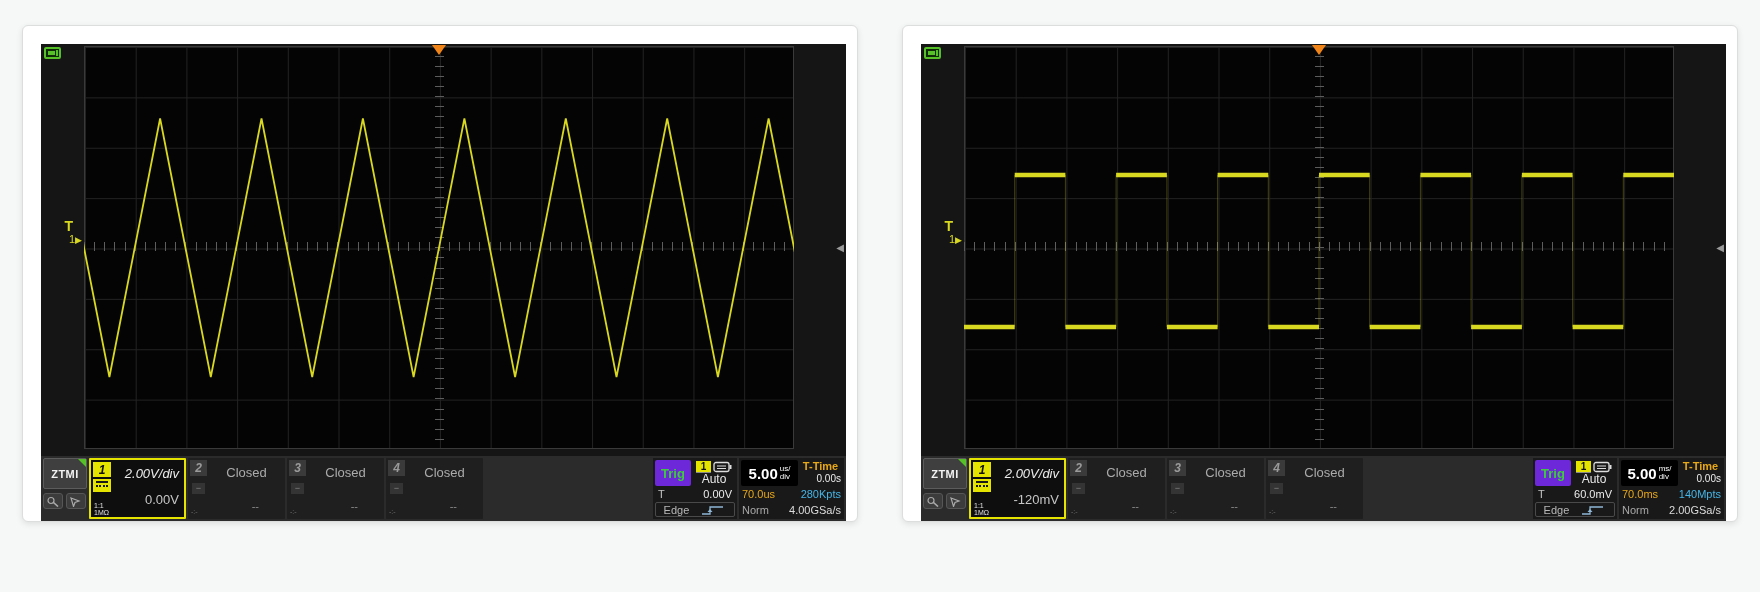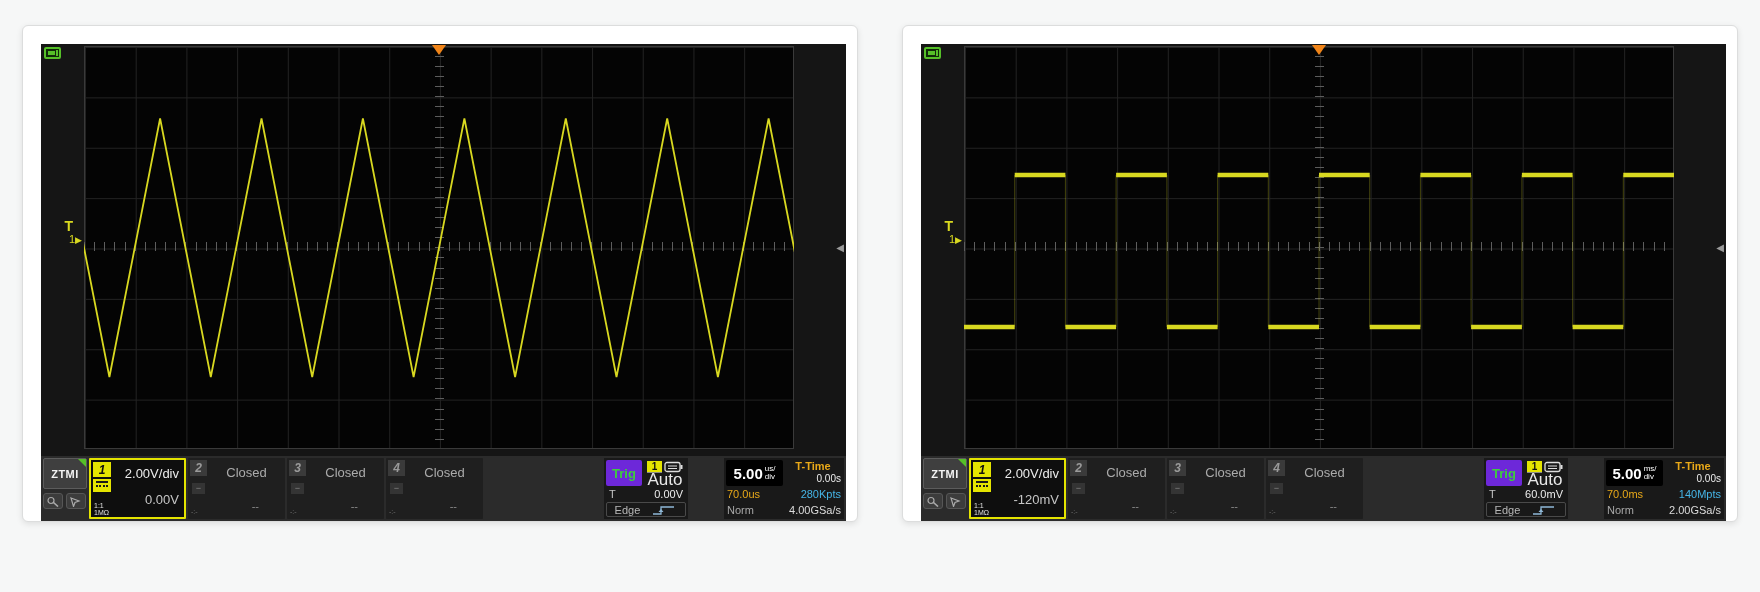--- a/index.html
+++ b/index.html
@@ -91,21 +91,21 @@
   }
   .badge {
     position:absolute; left:2px; top:2px; width:18px; height:15px;
     background:#e4e400; color:#111; font-weight:bold; font-style:italic;
     font-size:12px; display:flex; align-items:center; justify-content:center;
   }
   .coup { position:absolute; left:2px; top:19px; width:18px; height:13px; background:#e4e400; padding:2px 3px 0 3px; }
   .coup .l1 { border-top:2px solid #1a1a1a; margin-bottom:2px; }
   .coup .l2 { border-top:2px dotted #1a1a1a; }
   .probe { position:absolute; left:3px; bottom:1px; font-size:7px; line-height:7px; color:#e0e0e0; }
-  .vdiv { position:absolute; right:5px; top:6px; font-size:13px; color:#ececec; }
+  .vdiv { position:absolute; right:5px; top:6px; font-size:13px; color:#ececec;font-style:italic; }
   .voff { position:absolute; right:5px; bottom:10px; font-size:13px; color:#c6c6c6; }
   .chclosed { width:97px; position:relative; background:#1f1f1f; border-radius:1px; }
   .chclosed .num {
     position:absolute; left:2px; top:2px; width:17px; height:16px;
     background:#3a3a3a; color:#9a9a9a; font-weight:bold; font-style:italic;
     font-size:12px; display:flex; align-items:center; justify-content:center;
   }
   .chclosed .lab { position:absolute; left:20px; right:0; top:7px; text-align:center; color:#ababab; font-size:13px; }
   .chclosed .minus {
     position:absolute; left:4px; top:25px; width:13px; height:11px;
@@ -121,30 +121,30 @@
     width:36px; background:#6d28d9; border-radius:2px; color:#3ecc3e;
     font-weight:bold; font-size:13px; display:flex; align-items:center; justify-content:center;
   }
   .trig-col { flex:1; display:flex; flex-direction:column; align-items:center; }
   .trig-icons { display:flex; gap:2px; align-items:center; height:13px; }
   .srcbadge {
     width:15px; height:12px; background:#e4e400; color:#111; font-weight:bold;
     font-size:10px; display:flex; align-items:center; justify-content:center;
     border-bottom:1px solid #888;
   }
-  .auto { font-size:17px; color:#e8e8e8; line-height:13px; }
+  .auto { font-size:12px; color:#e8e8e8; line-height:13px; }
   .trig-r2 { display:flex; justify-content:space-between; padding:0 3px; font-size:11px; height:15px; align-items:center; }
   .trig-r2 .tl { color:#c4c4c4; } .trig-r2 .lv { color:#ececec; }
   .trig-r3 {
     border:1px solid #4a4a4a; border-radius:2px; height:15px;
     display:flex; align-items:center; justify-content:space-around; padding:0 2px;
   }
   .trig-r3 .etype { font-size:11px; color:#b8b8b8; }
 
-  .timebox { width:120px; background:#191919; padding:2px; display:flex; flex-direction:column; gap:1px;margin-left:34px; }
+  .timebox { width:105px; background:#191919; padding:2px; display:flex; flex-direction:column; gap:1px; }
   .time-r1 { display:flex; height:27px; gap:2px; }
   .scalechip { width:57px; background:#000; border-radius:2px; display:flex; align-items:center; justify-content:center; gap:2px; }
   .scaleval { color:#fff; font-weight:bold; font-size:15px; }
   .scaleunit { color:#fff; font-size:8px; line-height:8px; font-weight:normal; }
   .ttcol { flex:1; text-align:right; padding-right:1px; }
   .ttlabel { color:#e8a818; font-weight:bold; font-size:11px; line-height:13px;text-align:center; }
   .ttval { color:#ececec; font-size:10px; line-height:12px; }
   .time-r2 { display:flex; justify-content:space-between; font-size:11px; height:15px; align-items:center; padding:0 1px; }
   .winv { color:#e8a818; } .memv { color:#45b4e6; }
   .time-r3 { display:flex; justify-content:space-between; font-size:11px; height:15px; align-items:center; padding:0 1px; }

